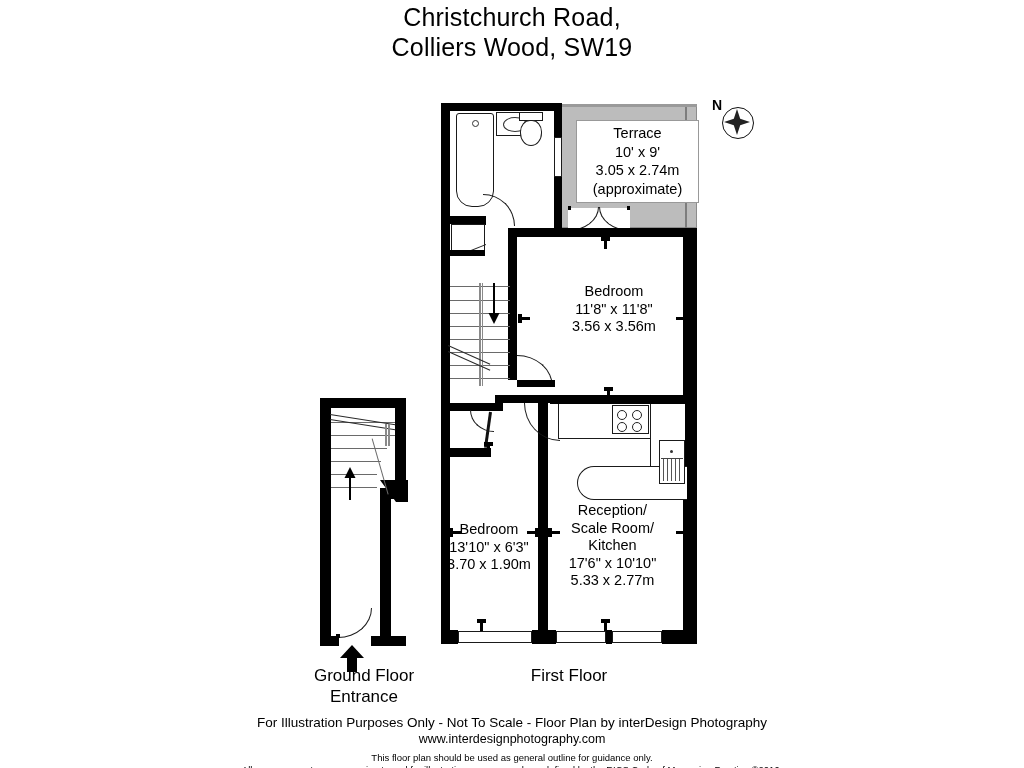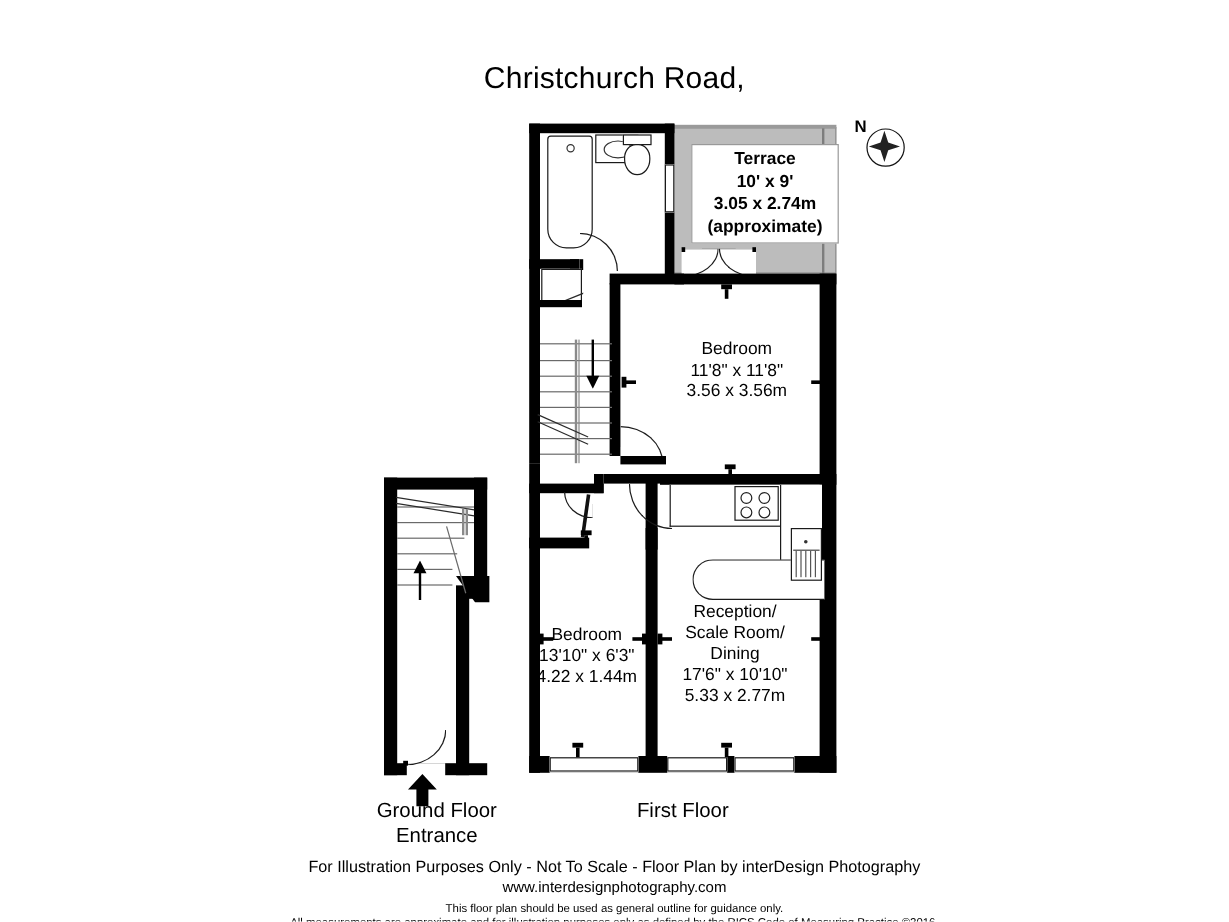--- a/index.html
+++ b/index.html
@@ -2,21 +2,21 @@
 <html><head>
 <meta charset="utf-8">
 <style>
   html,body{margin:0;padding:0;background:#fff;}
   body{width:1024px;height:768px;position:relative;overflow:hidden;
        font-family:"Liberation Sans",sans-serif;color:#000;}
 
   .page{position:absolute;inset:0;}
 
   
-  .hdr{position:absolute;left:0;top:0;width:1024px;text-align:center;margin-top:48px;}
+  .hdr{position:absolute;left:0;top:0;width:1024px;text-align:center;}
   .hdr .l1{font-size:25px;line-height:30px;letter-spacing:.2px;}
   .hdr .l2{font-size:25px;line-height:30px;letter-spacing:.2px;}
   .hdr .l3{font-size:19px;line-height:24px;margin-top:7px;letter-spacing:.1px;}
 
   
   .wall{position:absolute;background:#000;}
   .white{position:absolute;background:#fff;}
   .thin{position:absolute;border:1.5px solid #1a1a1a;background:#fff;box-sizing:border-box;}
   .thin2{position:absolute;border:1.2px solid #2a2a2a;background:transparent;box-sizing:border-box;}
   .gray{position:absolute;background:#bcbcbc;}
@@ -54,20 +54,21 @@
   .f3{font-size:9.5px;line-height:12px;}
   .f4{font-size:9.5px;line-height:12px;}
 </style>
 </head>
 <body>
 
 <div class="page">
 
   <div class="hdr" style="top:2px;">
     <div class="l1">Christchurch Road,</div>
+    <div class="l2">Colliers Wood, SW19</div>
   </div>
 
   <div class="compass" style="left:712px;top:100px;width:50px;height:45px;">
     <div class="nlab">N</div>
     <div class="ring"></div>
     <svg style="position:absolute;left:10px;top:7px;" width="30" height="30" viewBox="0 0 30 30">
       <path d="M15 2 L18.2 11.8 L28 15 L18.2 18.2 L15 28 L11.8 18.2 L2 15 L11.8 11.8 Z" fill="#222"></path>
     </svg>
   </div>
 
@@ -79,21 +80,21 @@
     <div class="line" style="left:685px;top:106px;width:2px;height:122px;background:#7d7d7d;"></div>
 
     <div class="line" style="left:560px;top:104px;width:137px;height:3px;background:#9a9a9a;"></div>
 
     <div class="white" style="left:568px;top:208px;width:62px;height:22px;"></div>
     <div class="arc arc-br" style="left:568px;top:207px;width:31px;height:24px;"></div>
     <div class="arc arc-bl" style="left:599px;top:207px;width:31px;height:24px;"></div>
     <div class="wall" style="left:568px;top:206px;width:3px;height:4px;"></div>
     <div class="wall" style="left:627px;top:206px;width:3px;height:4px;"></div>
 
-    <div class="tlabel" style="left:576px;top:120px;width:105px;font-weight:bold;">
+    <div class="tlabel" style="left:576px;top:120px;width:105px;">
       <div>Terrace</div>
       <div>10' x 9'</div>
       <div>3.05 x 2.74m</div>
       <div>(approximate)</div>
     </div>
 
     <div class="wall" style="left:441px;top:103px;width:121px;height:8px;"></div>
 
     <div class="wall" style="left:441px;top:103px;width:9px;height:283px;"></div>
 
@@ -258,27 +259,27 @@
 
     <div class="rlabel" style="left:544px;top:283px;width:140px;">
       <div>Bedroom</div>
       <div>11'8" x 11'8"</div>
       <div>3.56 x 3.56m</div>
     </div>
 
     <div class="rlabel" style="left:434px;top:521px;width:110px;">
       <div>Bedroom</div>
       <div>13'10" x 6'3"</div>
-      <div>4.22 x 1.44m</div>
+      <div>3.70 x 1.90m</div>
     </div>
 
     <div class="rlabel" style="left:545px;top:502px;width:135px;text-align:center;">
       <div>Reception/</div>
       <div>Scale Room/</div>
-      <div>Dining</div>
+      <div>Kitchen</div>
       <div>17'6" x 10'10"</div>
       <div>5.33 x 2.77m</div>
     </div>
   </div>
 
   <div>
 
     <div class="wall" style="left:320px;top:398px;width:86px;height:10px;"></div>
     <div class="wall" style="left:320px;top:398px;width:11px;height:248px;"></div>
     <div class="wall" style="left:395px;top:398px;width:11px;height:98px;"></div>

